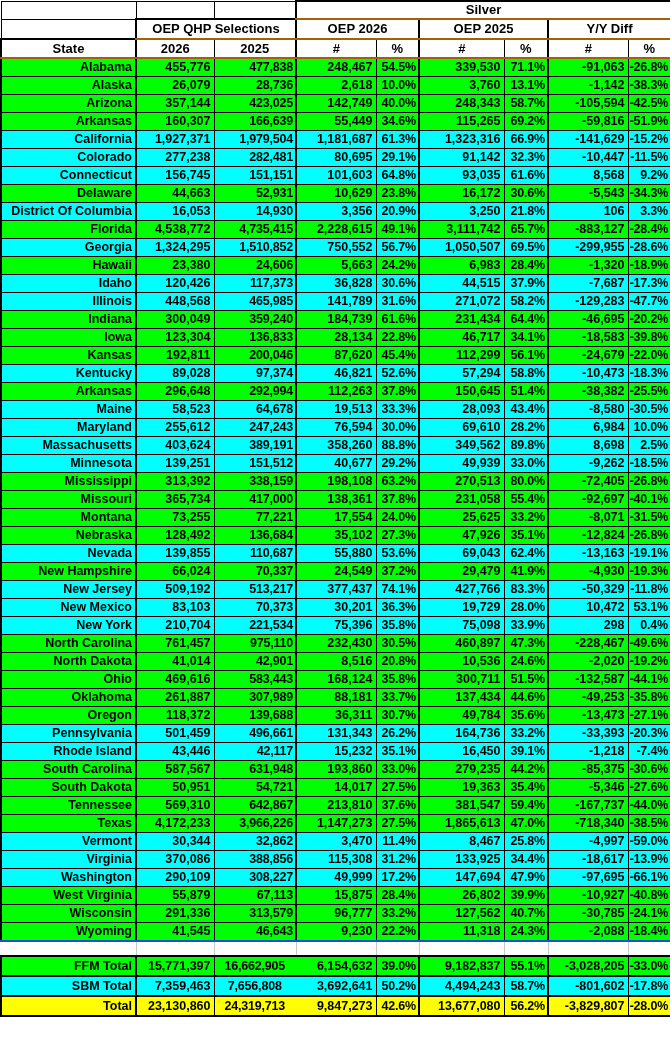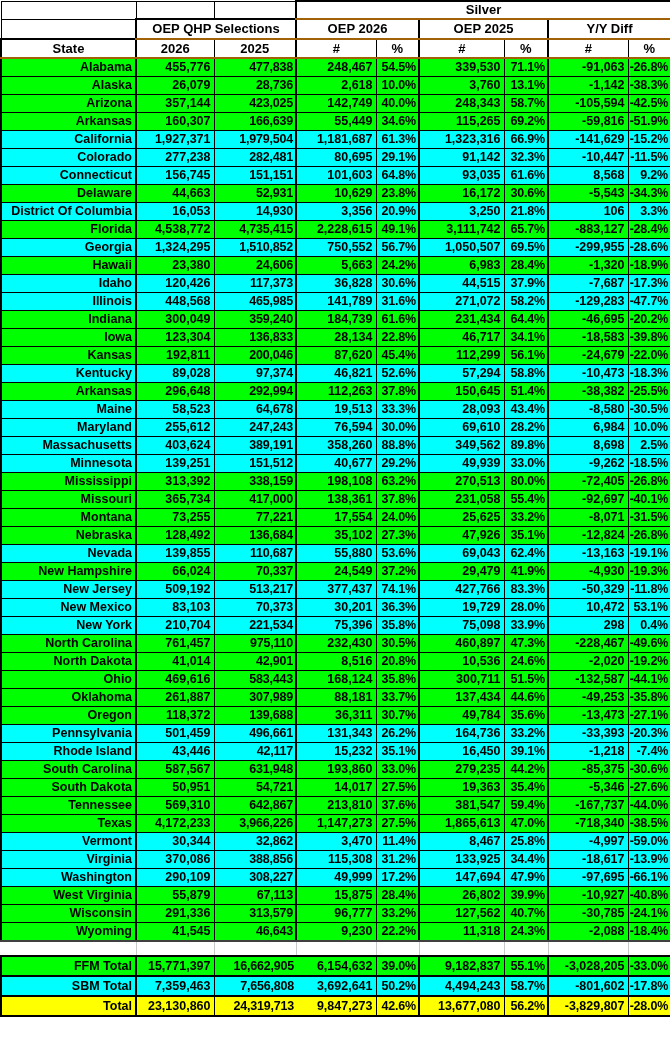--- a/index.html
+++ b/index.html
@@ -20,23 +20,23 @@
   
   .bl{border-left:2px solid #000;}
   .br{border-right:2px solid #000;}
   .bt{border-top:2px solid #000;}
   .bb{border-bottom:2px solid #a16207;border-radius:6px;}
   td.col0{border-left:2px solid #000;border-right:2px solid #000;}
   td.col2,td.col4,td.col6,td.col8{border-right:2px solid #000;}
   tr.ffm td{background:var(--ffm,#00FF00);}
   tr.sbm td{background:var(--sbm,#00FFFF);}
   tr.grand td{background:var(--total,#FFFF00);}
-  tr.last-data td{border-bottom:2px solid #404040;margin-top:27px;}
+  tr.last-data td{border-bottom:2px solid #1d4ed8;margin-top:27px;}
   tr.total-row td{border-top:2px solid #000;border-bottom:2px solid #000;height:18px;line-height:18px;}
-  tr.total-row td.col2{border-right:0;}
+  tr.total-row td.col2{border-right:0;text-align:center;}
   tr.total-row td.col3{border-left:0;}
   tr.spacer td{border:0;border-right:1px solid #c9c9c9;background:#fff;height:13px;line-height:13px;}
   tr.spacer td.col8{border-right:0;}
   td.pct{padding-right:2px;letter-spacing:-0.2px;}
 </style>
 </head>
 <body>
 
 <table>
   <colgroup>

